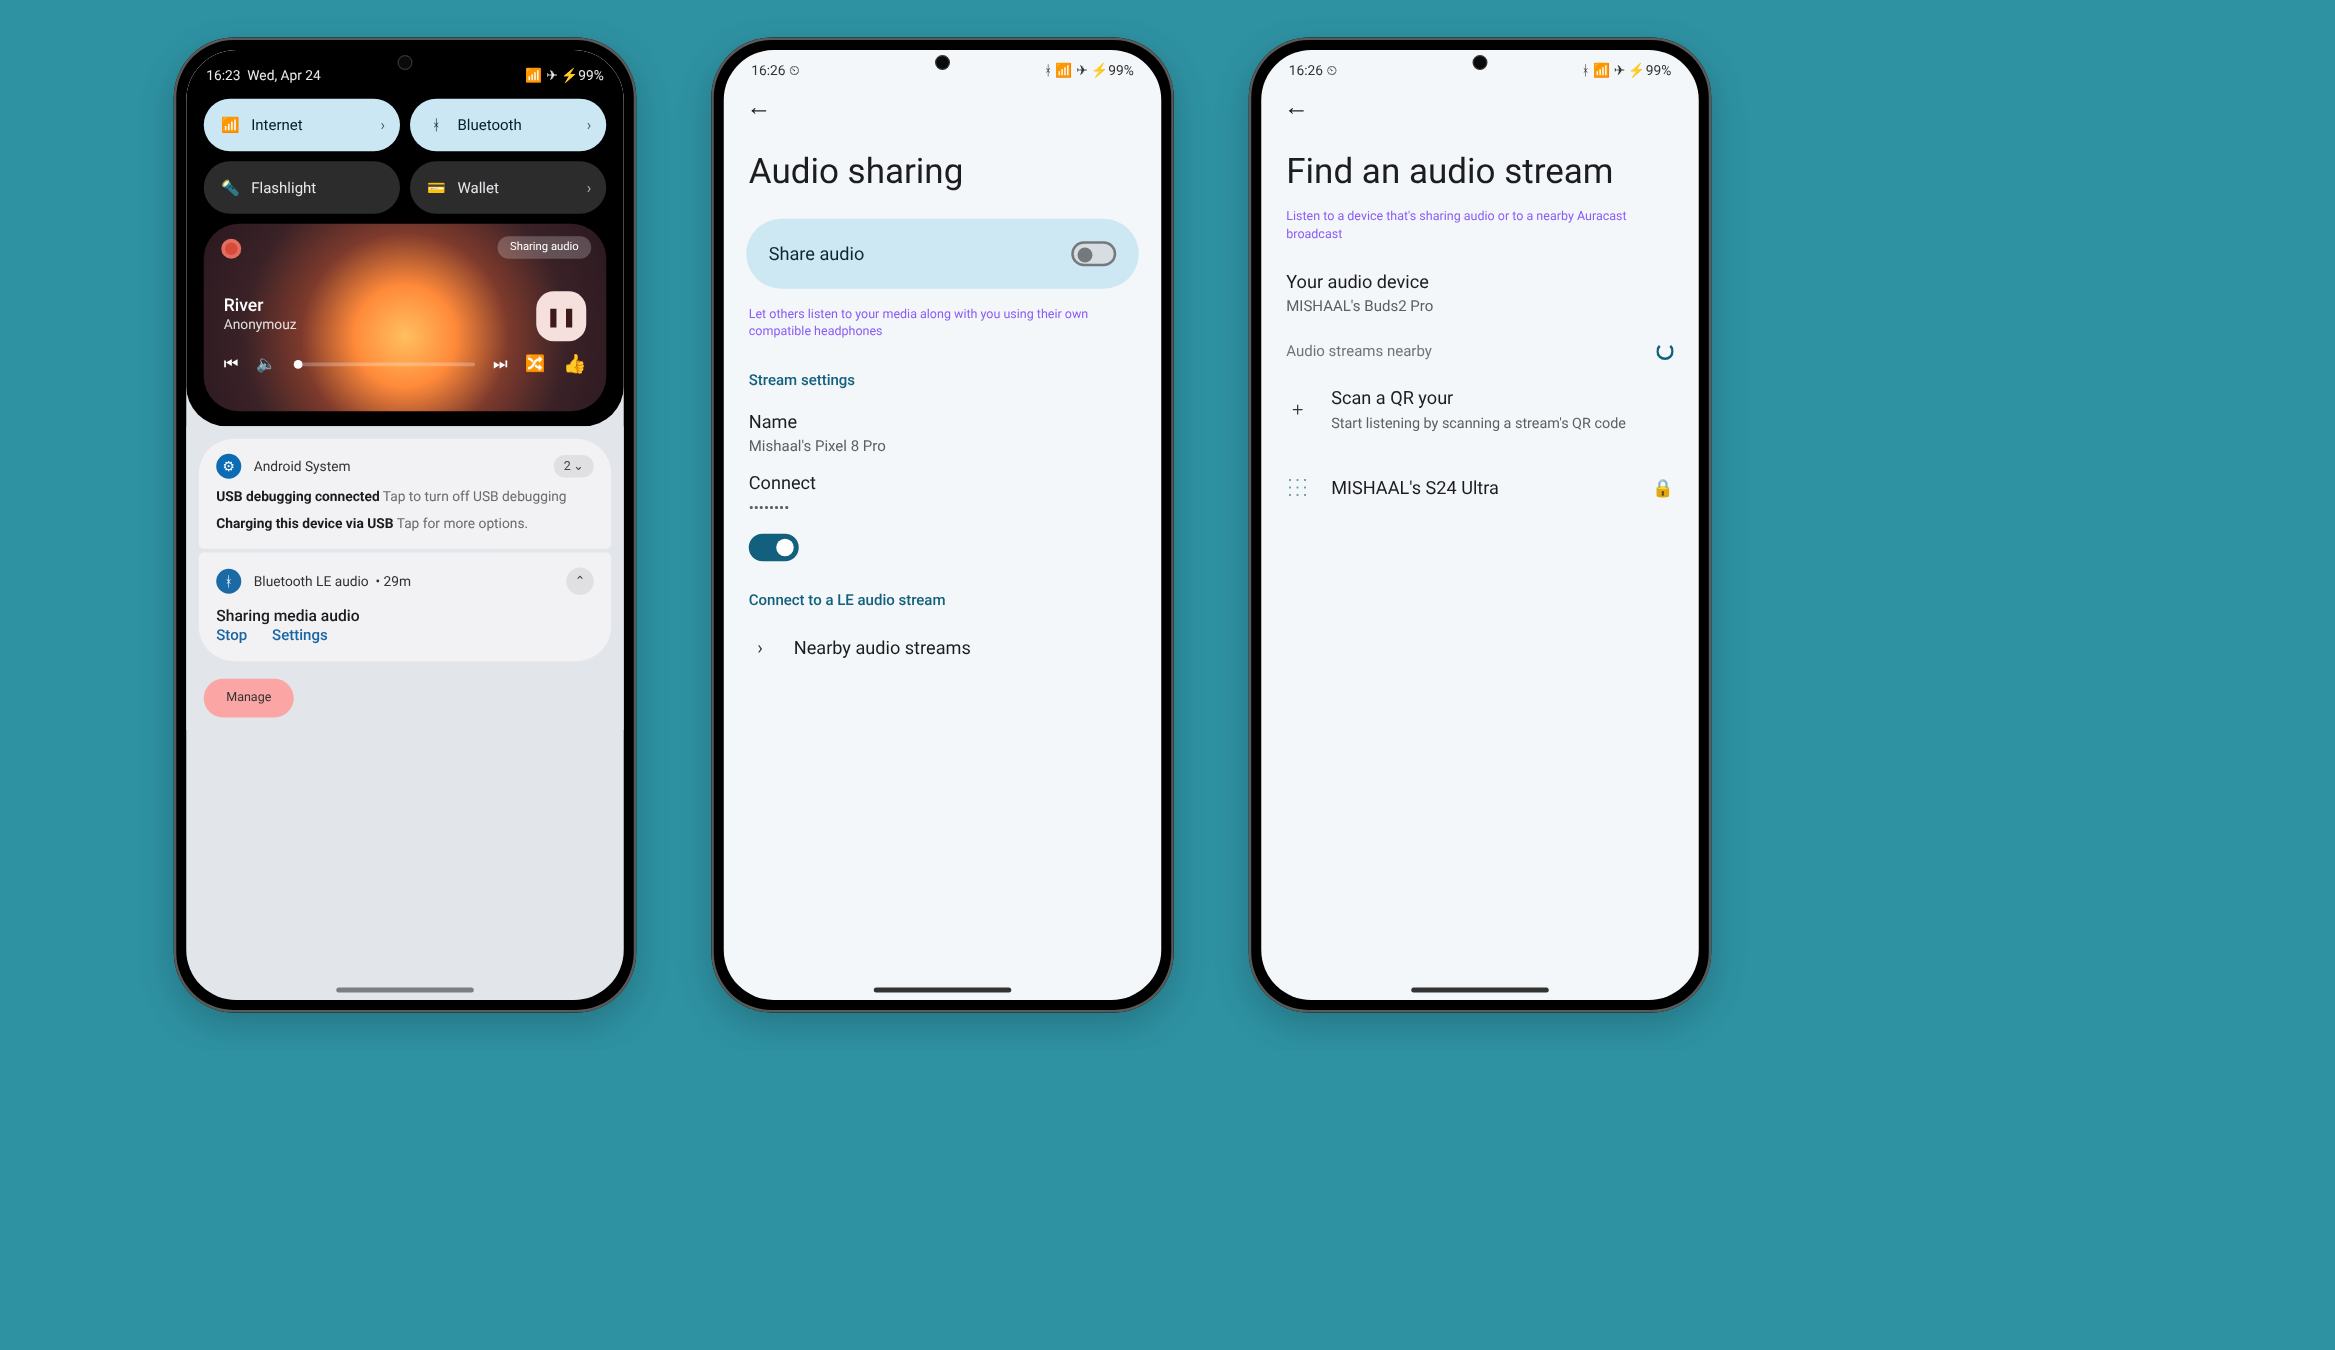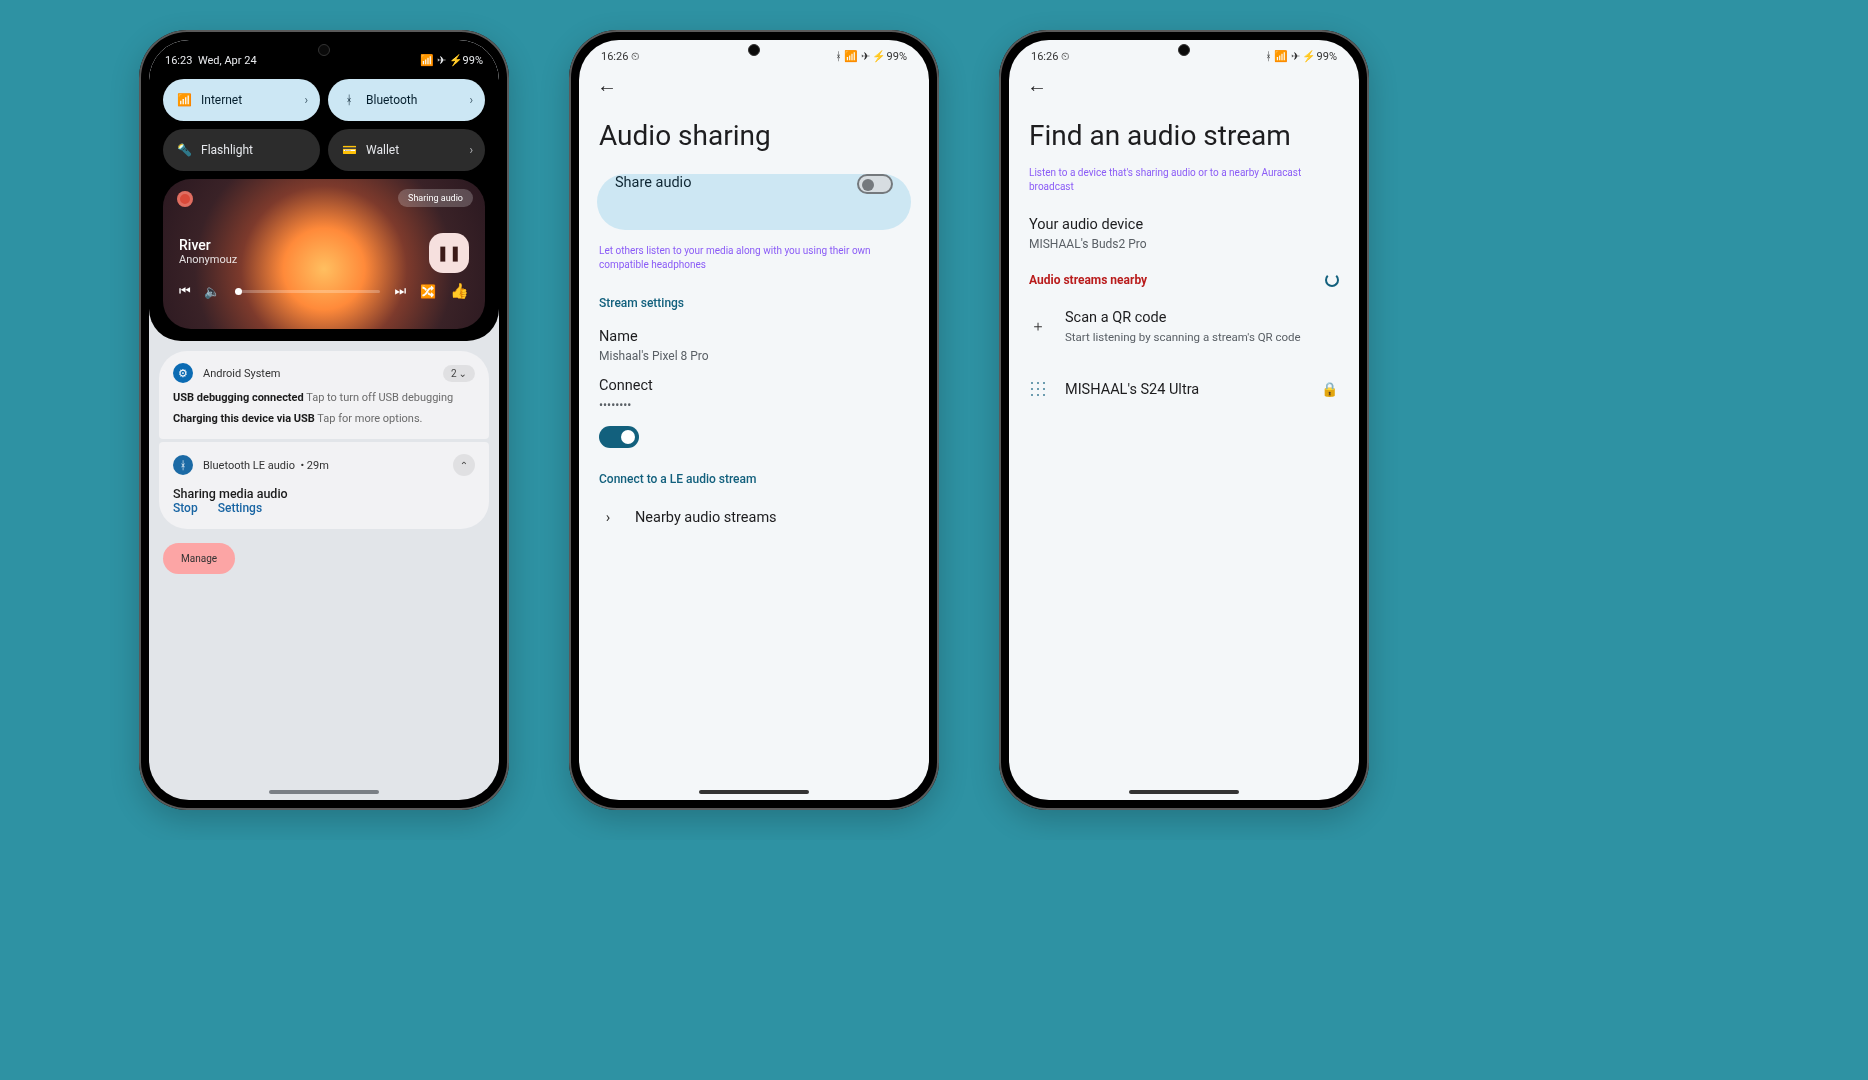--- a/index.html
+++ b/index.html
@@ -172,21 +172,21 @@
   }
   .light h1 {
     font-size:28px; font-weight:400;
     padding: 22px 20px 0; color:#1d1d1f;
   }
   .light .sub { font-size:10px; color:#8b5cf6; padding:14px 20px 0; line-height:1.4; }
 
   .big-toggle-row {
     margin:22px 18px 0;
     background:#cde7f3; border-radius:32px;
-    height:56px; display:flex; 
+    height:56px; display:flex; align-items:center;
     padding:0 18px; font-size:14.5px; color:#0f2733;
     justify-content:space-between;
   }
 
   .switch {
     width:40px;height:22px;border-radius:14px;
     background:#8a9298; position:relative;
   }
   .switch::after {
     content:""; position:absolute; width:14px; height:14px;
@@ -209,21 +209,21 @@
     display:flex; align-items:center; gap:18px;
     padding:18px 20px; font-size:14.5px; color:#1d1d1f;
   }
   .nav-row .icon { width:18px; color:#333; font-size:15px; text-align:center; }
   .nav-row .sub2 { font-size:11.5px; color:#5a6066; margin-top:4px; }
 
   .light .nav-handle { background:#333; }
 
   .stream-head {
     display:flex;justify-content:space-between;align-items:center;
-    padding:22px 20px 4px; font-size:12px; color:#b91c1c; font-weight:700;
+    padding:22px 20px 4px; font-size:12px; color:#737373; font-weight:400;
   }
   .spinner {
     width:14px;height:14px;border:2px solid #12607d;border-top-color:transparent;border-radius:50%;
   }
 
   .lock { color:#444; font-size:14px; }
   .sparkle { width:18px;height:18px;
     background: radial-gradient(circle,#12607d 1px,transparent 1px) 0 0/6px 6px;
     opacity:.6;
   }
@@ -381,21 +381,21 @@
     </div>
 
     <div class="stream-head">
       <span>Audio streams nearby</span>
       <span class="spinner"></span>
     </div>
 
     <div class="nav-row">
       <span class="icon">＋</span>
       <div>
-        <div>Scan a QR code</div>
+        <div>Scan a QR your</div>
         <div class="sub2">Start listening by scanning a stream's QR code</div>
       </div>
     </div>
 
     <div class="nav-row">
       <span class="sparkle"></span>
       <span style="flex:1">MISHAAL's S24 Ultra</span>
       <span class="lock">🔒</span>
     </div>
 

